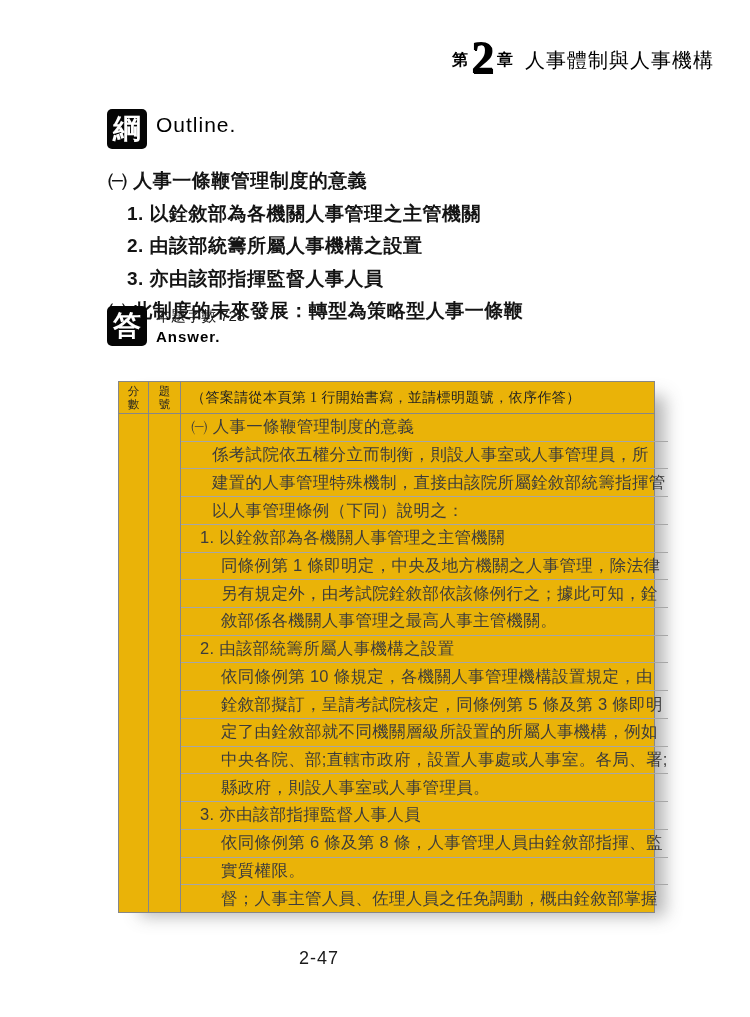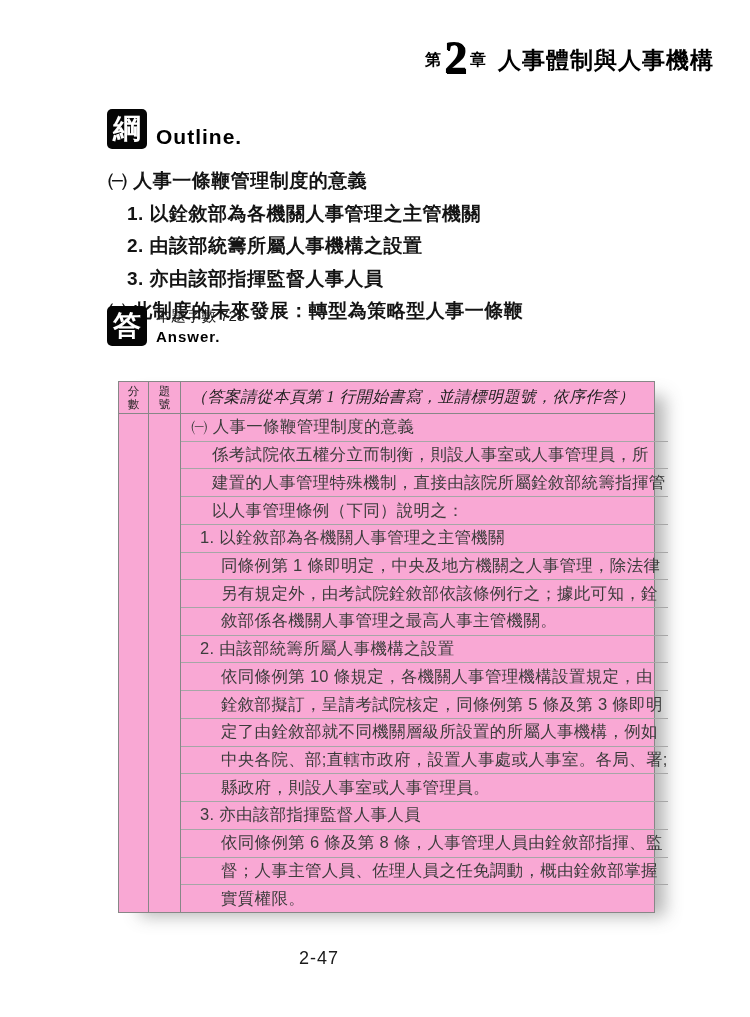--- a/index.html
+++ b/index.html
@@ -18,37 +18,37 @@
     display:flex; align-items:center;
     color:#000;
   }
   .ch-small { font-size:16px; font-weight:bold; }
   .ch-num {
     font-family:"Liberation Serif", serif;
     font-size:46px; font-weight:bold; line-height:40px;
     margin:0 3px; position:relative; top:-2px;
     text-shadow:1px 1px 0 #000;
   }
-  .ch-title { font-size:23px; font-weight:bold; margin-left:12px; letter-spacing:1px; }
+  .ch-title { font-size:20px; font-weight:normal; margin-left:12px; letter-spacing:1px; }
 
   
   .icon-square {
     width:40px; height:40px; flex:none;
     background:#050505; color:#fff;
     border-radius:5px;
     display:flex; align-items:center; justify-content:center;
     font-size:28px; font-weight:bold;
   }
   .outline-head {
     position:absolute; left:107px; top:109px;
     display:flex; align-items:flex-end;
   }
   .head-label {
-    font-size:21px; font-weight:bold; letter-spacing:1px;
-    margin-left:9px; margin-bottom:0px; color:#000;
+    font-size:21px; font-weight:normal; letter-spacing:1px;
+    margin-left:9px; margin-bottom:12px; color:#000;
   }
 
   
   .outline-list {
     position:absolute; left:108px; top:165px;
     font-size:19px; font-weight:600; color:#141414;
     letter-spacing:0.5px;
   }
   .outline-list .outline-item { line-height:32.5px; }
   .outline-list .ind-1 { padding-left:19px; }
@@ -65,43 +65,42 @@
   .word-count { font-size:15px; color:#1a1a1a; }
   .answer-label { font-size:15px; font-weight:bold; letter-spacing:1px; color:#000; }
 
   
   .answer-table {
     position:absolute; left:118px; top:381px;
     width:537px; height:532px;
     border:1px solid #878787;
     box-sizing:border-box;
     display:flex; flex-direction:column;
-    background:#f9a8d4;
+    background:#eab308;
     box-shadow:16px 9px 16px -6px rgba(90,90,90,0.45);
   }
   .table-header {
     flex:none; height:31px;
     display:grid; grid-template-columns:30px 32px 1fr;
     border-bottom:1px solid #878787;
   }
   .th-cell {
     border-right:1px solid #878787;
     display:flex; align-items:center; justify-content:center;
   }
   .th-text {
     width:13px; word-break:break-all; text-align:center;
     font-family:"Liberation Serif", serif;
     font-size:11.5px; line-height:12.5px; color:#222;
   }
   .th-instruction {
     display:flex; align-items:center;
     padding-left:10px;
     font-family:"Liberation Serif", serif;
-    font-style:italic;
-    font-size:16px; letter-spacing:0.4px; color:#222;
+    font-size:14px; letter-spacing:0.4px; color:#222;
   }
   .table-body {
     flex:1; display:grid; grid-template-columns:30px 32px 1fr;
     min-height:0;
   }
   .tb-gutter { border-right:1px solid #878787; }
   .answer-lines { display:flex; flex-direction:column; min-height:0; }
   .answer-lines .answer-line {
     flex:1; box-sizing:border-box;
     border-bottom:1px solid #a6a6a6;
@@ -176,19 +175,19 @@
         <div class="answer-line ind-3">另有規定外，由考試院銓敘部依該條例行之；據此可知，銓</div>
         <div class="answer-line ind-3">敘部係各機關人事管理之最高人事主管機關。</div>
         <div class="answer-line ind-2">2. 由該部統籌所屬人事機構之設置</div>
         <div class="answer-line ind-3">依同條例第 10 條規定，各機關人事管理機構設置規定，由</div>
         <div class="answer-line ind-3">銓敘部擬訂，呈請考試院核定，同條例第 5 條及第 3 條即明</div>
         <div class="answer-line ind-3">定了由銓敘部就不同機關層級所設置的所屬人事機構，例如</div>
         <div class="answer-line ind-3">中央各院、部;直轄市政府，設置人事處或人事室。各局、署;</div>
         <div class="answer-line ind-3">縣政府，則設人事室或人事管理員。</div>
         <div class="answer-line ind-2">3. 亦由該部指揮監督人事人員</div>
         <div class="answer-line ind-3">依同條例第 6 條及第 8 條，人事管理人員由銓敘部指揮、監</div>
+        <div class="answer-line ind-3">實質權限。</div>
         <div class="answer-line ind-3">督；人事主管人員、佐理人員之任免調動，概由銓敘部掌握</div>
-        <div class="answer-line ind-3">實質權限。</div>
       </div>
   </div>
 </div>
 
 <div class="page-footer">2-47</div>
 
 </body></html>

